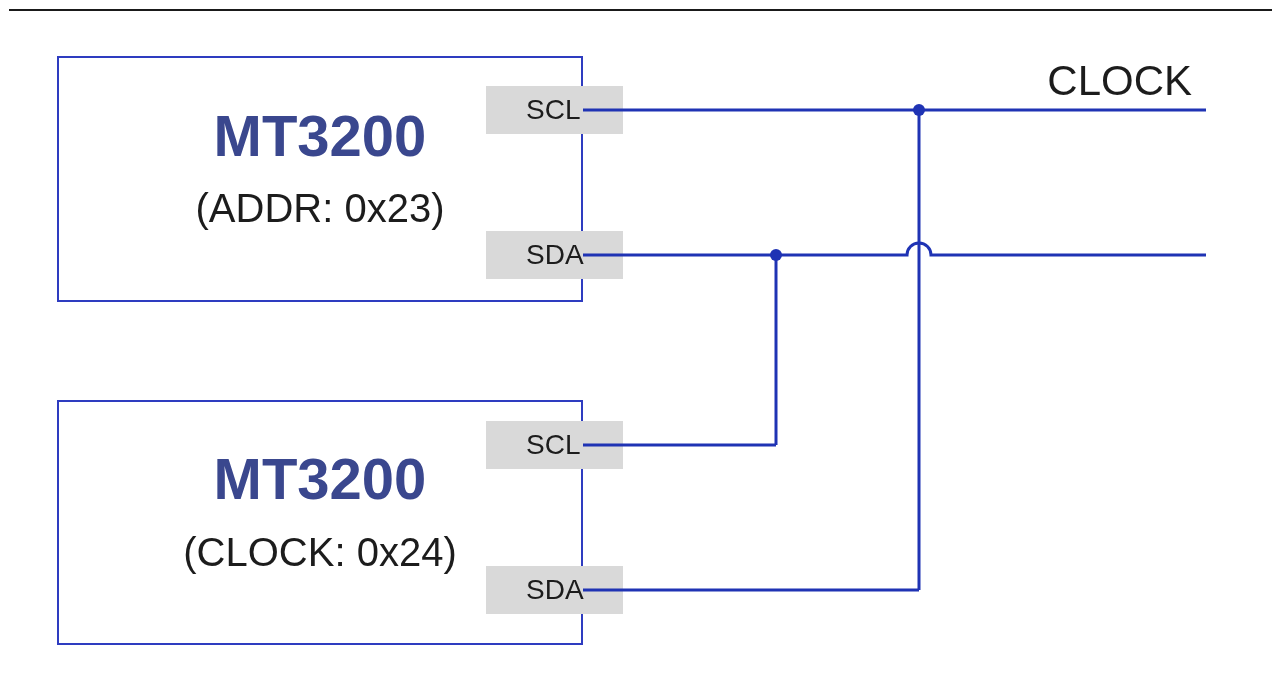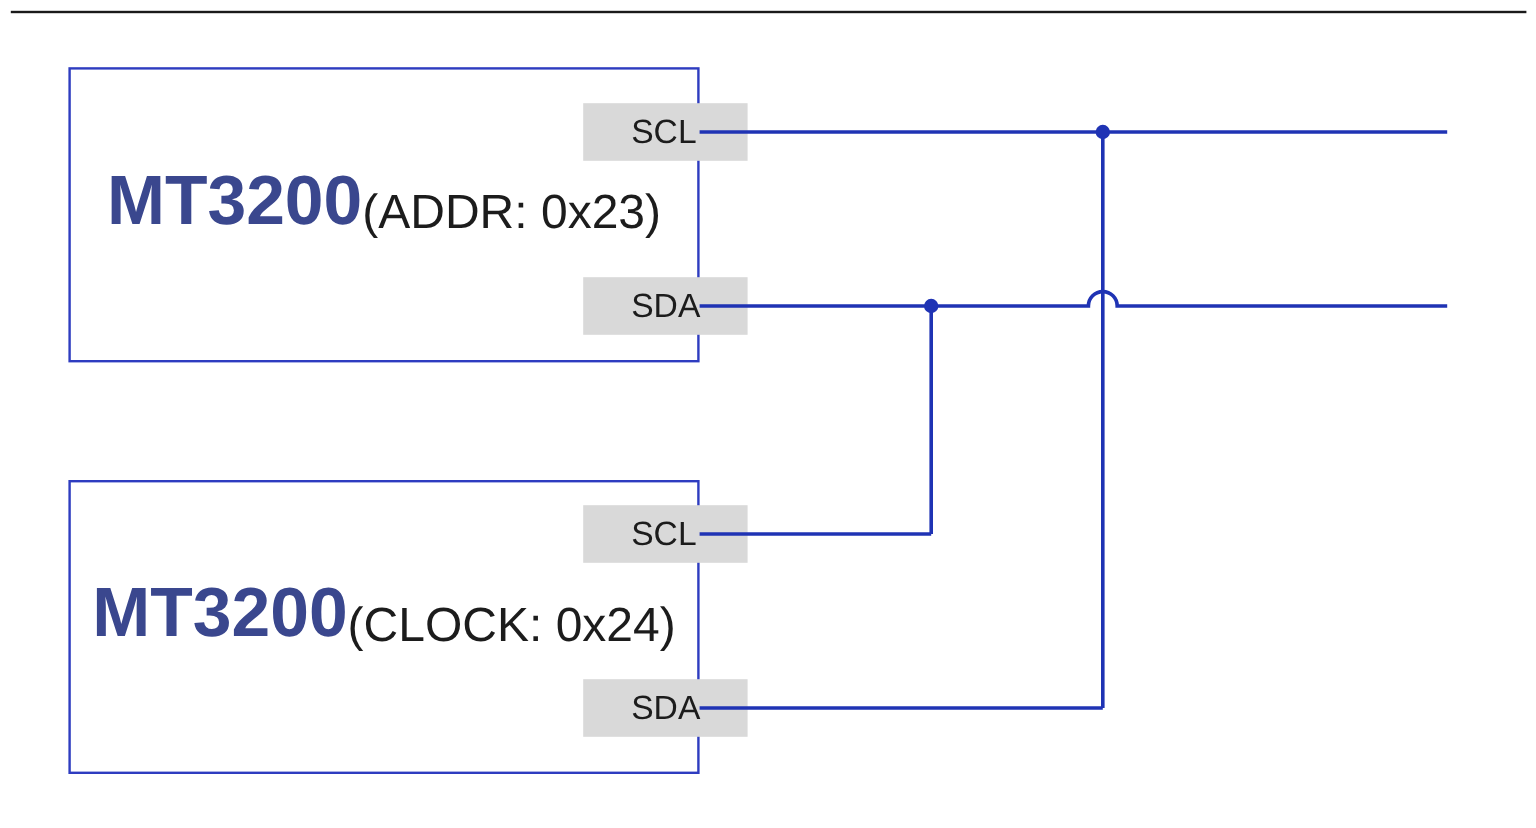--- a/index.html
+++ b/index.html
@@ -26,21 +26,21 @@
     background: var(--rule, #1a1a1a);
   }
   .device {
     position: absolute;
     left: 57px;
     width: 526px;
     box-sizing: border-box;
     border: 2px solid var(--box_border, #2e3cc0);
     background: #ffffff;
     display: flex;
-    flex-direction: row;
+    flex-direction: column;
     justify-content: center;
     align-items: center;
     padding-bottom: 22px;
   }
   .device.d1 { top: 56px;  height: 246px; }
   .device.d2 { top: 400px; height: 245px; }
   .device-name {
     font-size: 58px;
     font-weight: bold;
     line-height: 1.08;
@@ -124,14 +124,15 @@
     <path d="M919 110 V590"></path>
     <path d="M583 590 H919"></path>
 
     <path d="M776 255 V445"></path>
     <path d="M583 445 H776"></path>
 
     <circle cx="919" cy="110" r="6"></circle>
     <circle cx="776" cy="255" r="6"></circle>
   </svg>
 
+  <div class="bus-label clock">CLOCK</div>
 
 </div>
 
 </body></html>

